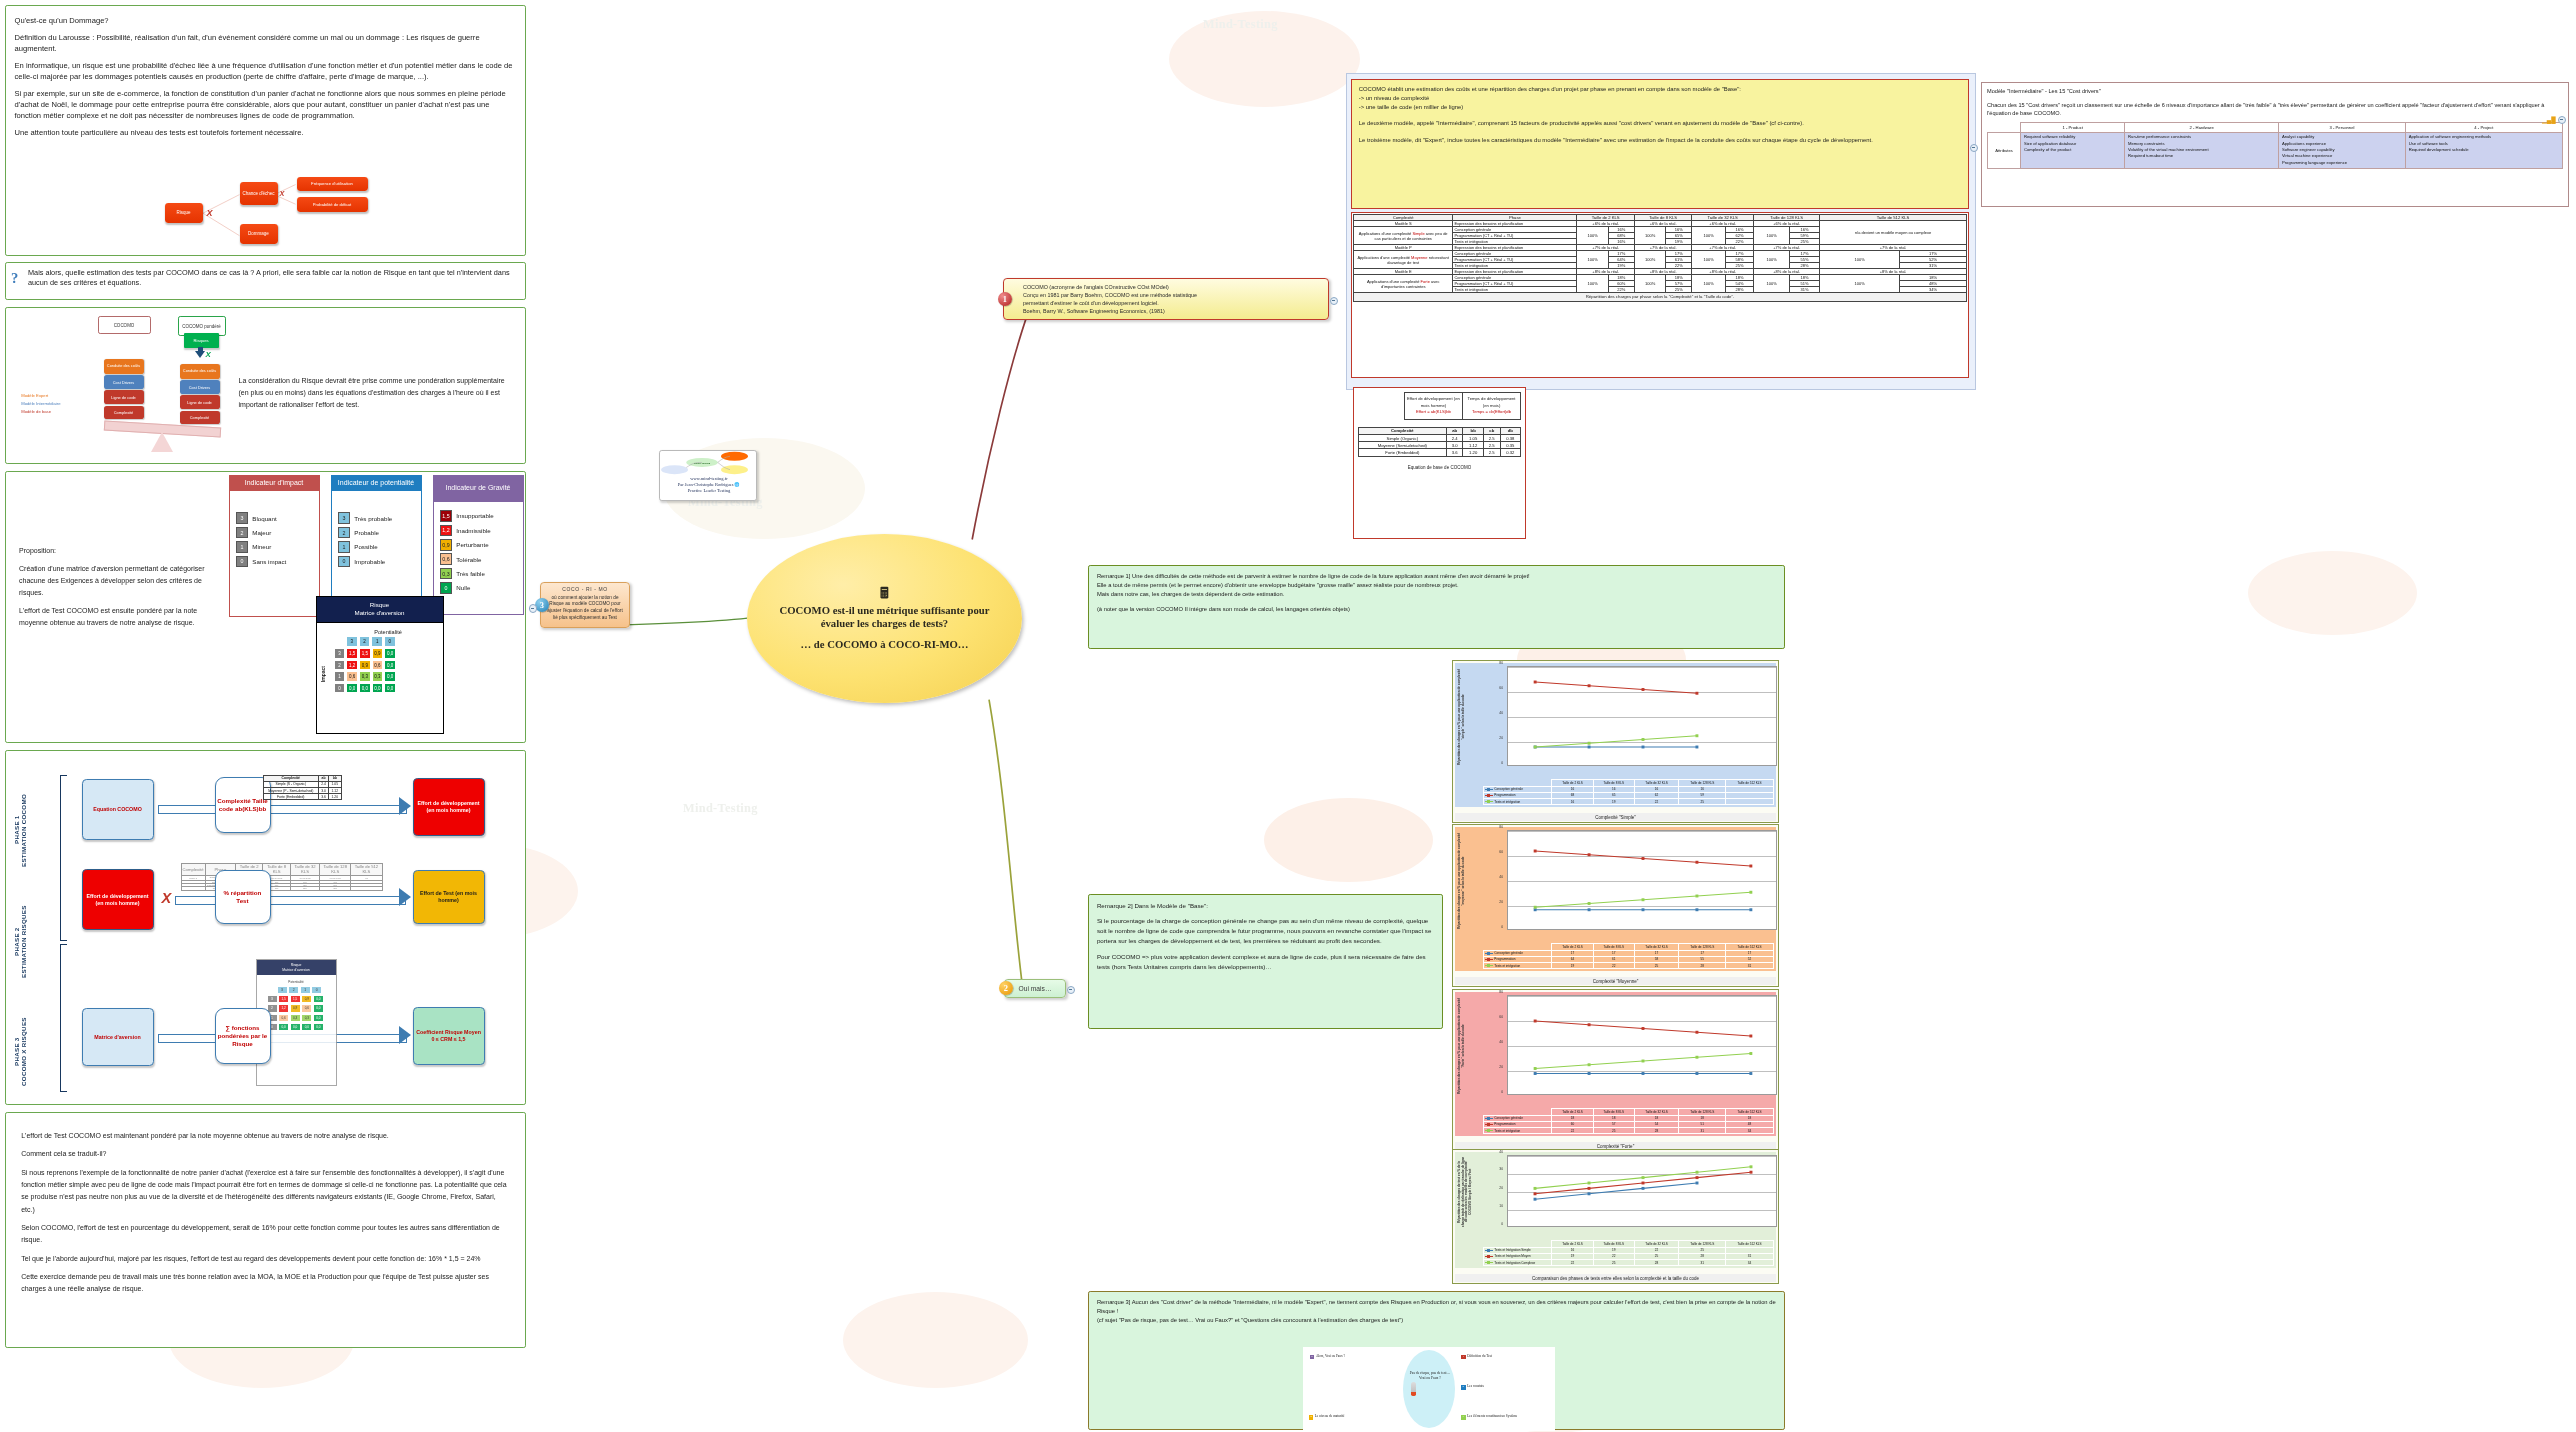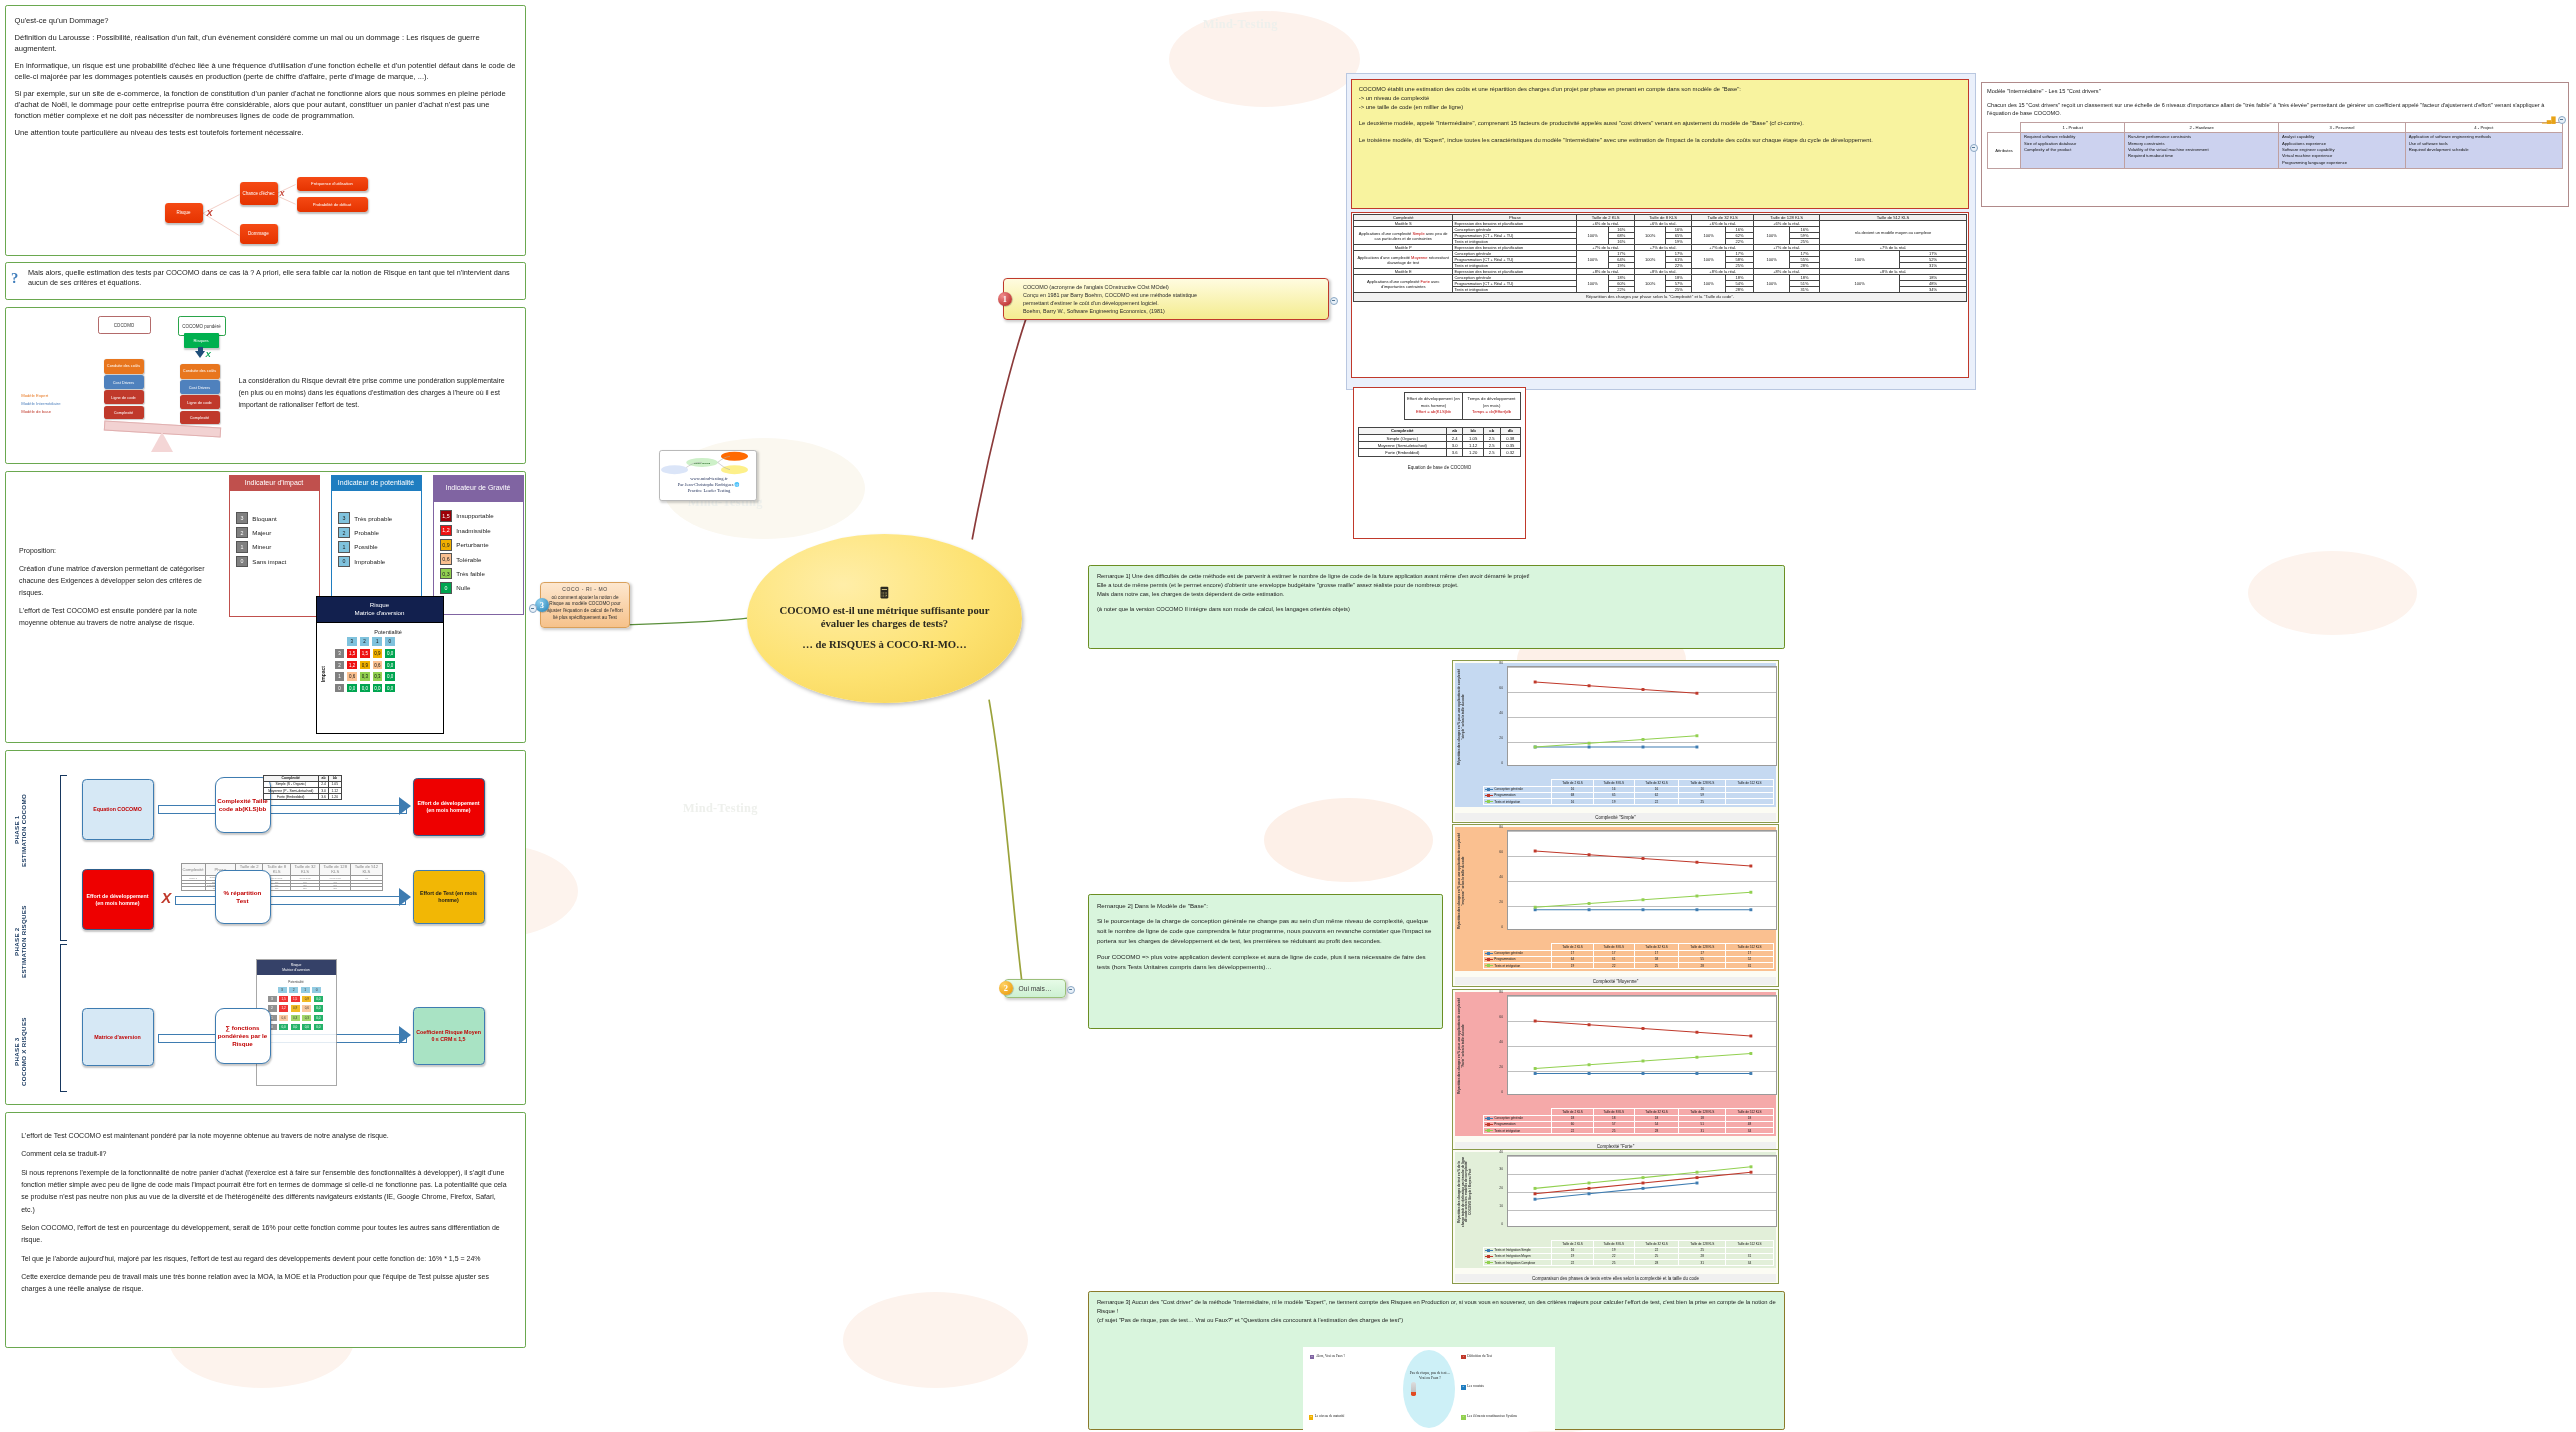--- a/index.html
+++ b/index.html
@@ -151,21 +151,21 @@
 <svg style="position:absolute;left:0;top:0;width:2576px;height:1433px;pointer-events:none;" viewBox="0 0 4584 2550" width="2576" height="1433">
   <path d="M1330 1100 C 1260 1108, 1140 1112, 1000 1115" stroke="#5a8f3a" stroke-width="2.5" fill="none"></path>
   <path d="M1730 960 C 1760 800, 1800 640, 1830 555" stroke="#8b3a3a" stroke-width="3" fill="none"></path>
   <path d="M1760 1245 C 1790 1420, 1800 1600, 1820 1760" stroke="#9aa23a" stroke-width="3" fill="none"></path>
 </svg>
 
 <div class="panel" style="left:4.5px;top:4.5px;width:521px;height:251px;padding:9px 9px 4.5px 9px;">
   <div class="ptxt">
     <p>Qu'est-ce qu'un Dommage?</p>
     <p>Définition du Larousse : Possibilité, réalisation d'un fait, d'un  événement  considéré comme un mal ou un dommage : Les risques de guerre augmentent.</p>
-    <p>En informatique, un risque est une probabilité d'échec liée à une fréquence d'utilisation d'une fonction échelle et d'un potentiel défaut dans le code de celle-ci majorée par les dommages potentiels causés en production (perte de chiffre d'affaire, perte d'image de marque, ...).</p>
+    <p>En informatique, un risque est une probabilité d'échec liée à une fréquence d'utilisation d'une fonction métier et d'un potentiel métier dans le code de celle-ci majorée par les dommages potentiels causés en production (perte de chiffre d'affaire, perte d'image de marque, ...).</p>
     <p>Si par exemple, sur un site de e-commerce, la fonction  de constitution d'un panier d'achat  ne fonctionne alors que nous sommes en pleine période d'achat de Noël, le dommage pour cette  entreprise pourra être  considérable, alors que  pour autant, constituer un panier d'achat n'est  pas une fonction métier  complexe et ne doit pas nécessiter de  nombreuses lignes de code de programmation.</p>
     <p>Une attention toute particulière au niveau des tests est toutefois fortement nécessaire.</p>
   </div>
 
   <div style="position:absolute;left:149px;top:169px;width:225px;height:73px;">
     <svg style="position:absolute;left:0;top:0;width:225px;height:73px;" viewBox="0 0 400 130" width="225" height="73">
       <line x1="85" y1="68" x2="150" y2="35" stroke="#e8a99a" stroke-width="1"></line>
       <line x1="85" y1="68" x2="150" y2="108" stroke="#e8a99a" stroke-width="1"></line>
       <line x1="212" y1="35" x2="250" y2="17" stroke="#e8a99a" stroke-width="1"></line>
       <line x1="212" y1="35" x2="250" y2="52" stroke="#e8a99a" stroke-width="1"></line>
@@ -584,21 +584,21 @@
   <div class="mini-txt" style="position:absolute;left:0;top:25px;width:98px;">
     <div>www.mind-testing.fr</div>
     <div><span>Par Jean-Christophe Rodrigues</span> <span>🌐</span></div>
     <div>Practice Leader Testing</div>
   </div>
 </div>
 
 <div id="central-node">
   <div class="calc">🖩</div>
   <div style="padding:0 26px;">COCOMO est-il une métrique suffisante pour évaluer les charges de tests?</div>
-  <div class="sub">… de RISQUES à COCO-RI-MO…</div>
+  <div class="sub">… de COCOMO à COCO-RI-MO…</div>
 </div>
 
 <div class="node node-orange" style="left:540px;top:582px;width:90px;height:46px;padding:3.4px 4.5px;">
   <div class="badge b3">3</div>
   <div style="text-align:center;font-size:5px;color:#3c3c3c;letter-spacing:0.6px;margin-bottom:2.2px;">COCO - RI - MO</div>
   <div style="text-align:center;font-size:4.7px;line-height:1.42;color:#2d2d2d;">où comment ajouter la notion de Risque au modèle COCOMO pour ajuster l'équation de calcul de l'effort lié plus spécifiquement au Test</div>
   <div class="collapse" style="left:-12.4px;top:21.4px;"></div>
 </div>
 
 <div class="node" style="left:1003px;top:278px;width:326px;height:42px;padding:3.9px 5.6px 3.9px 19px;

